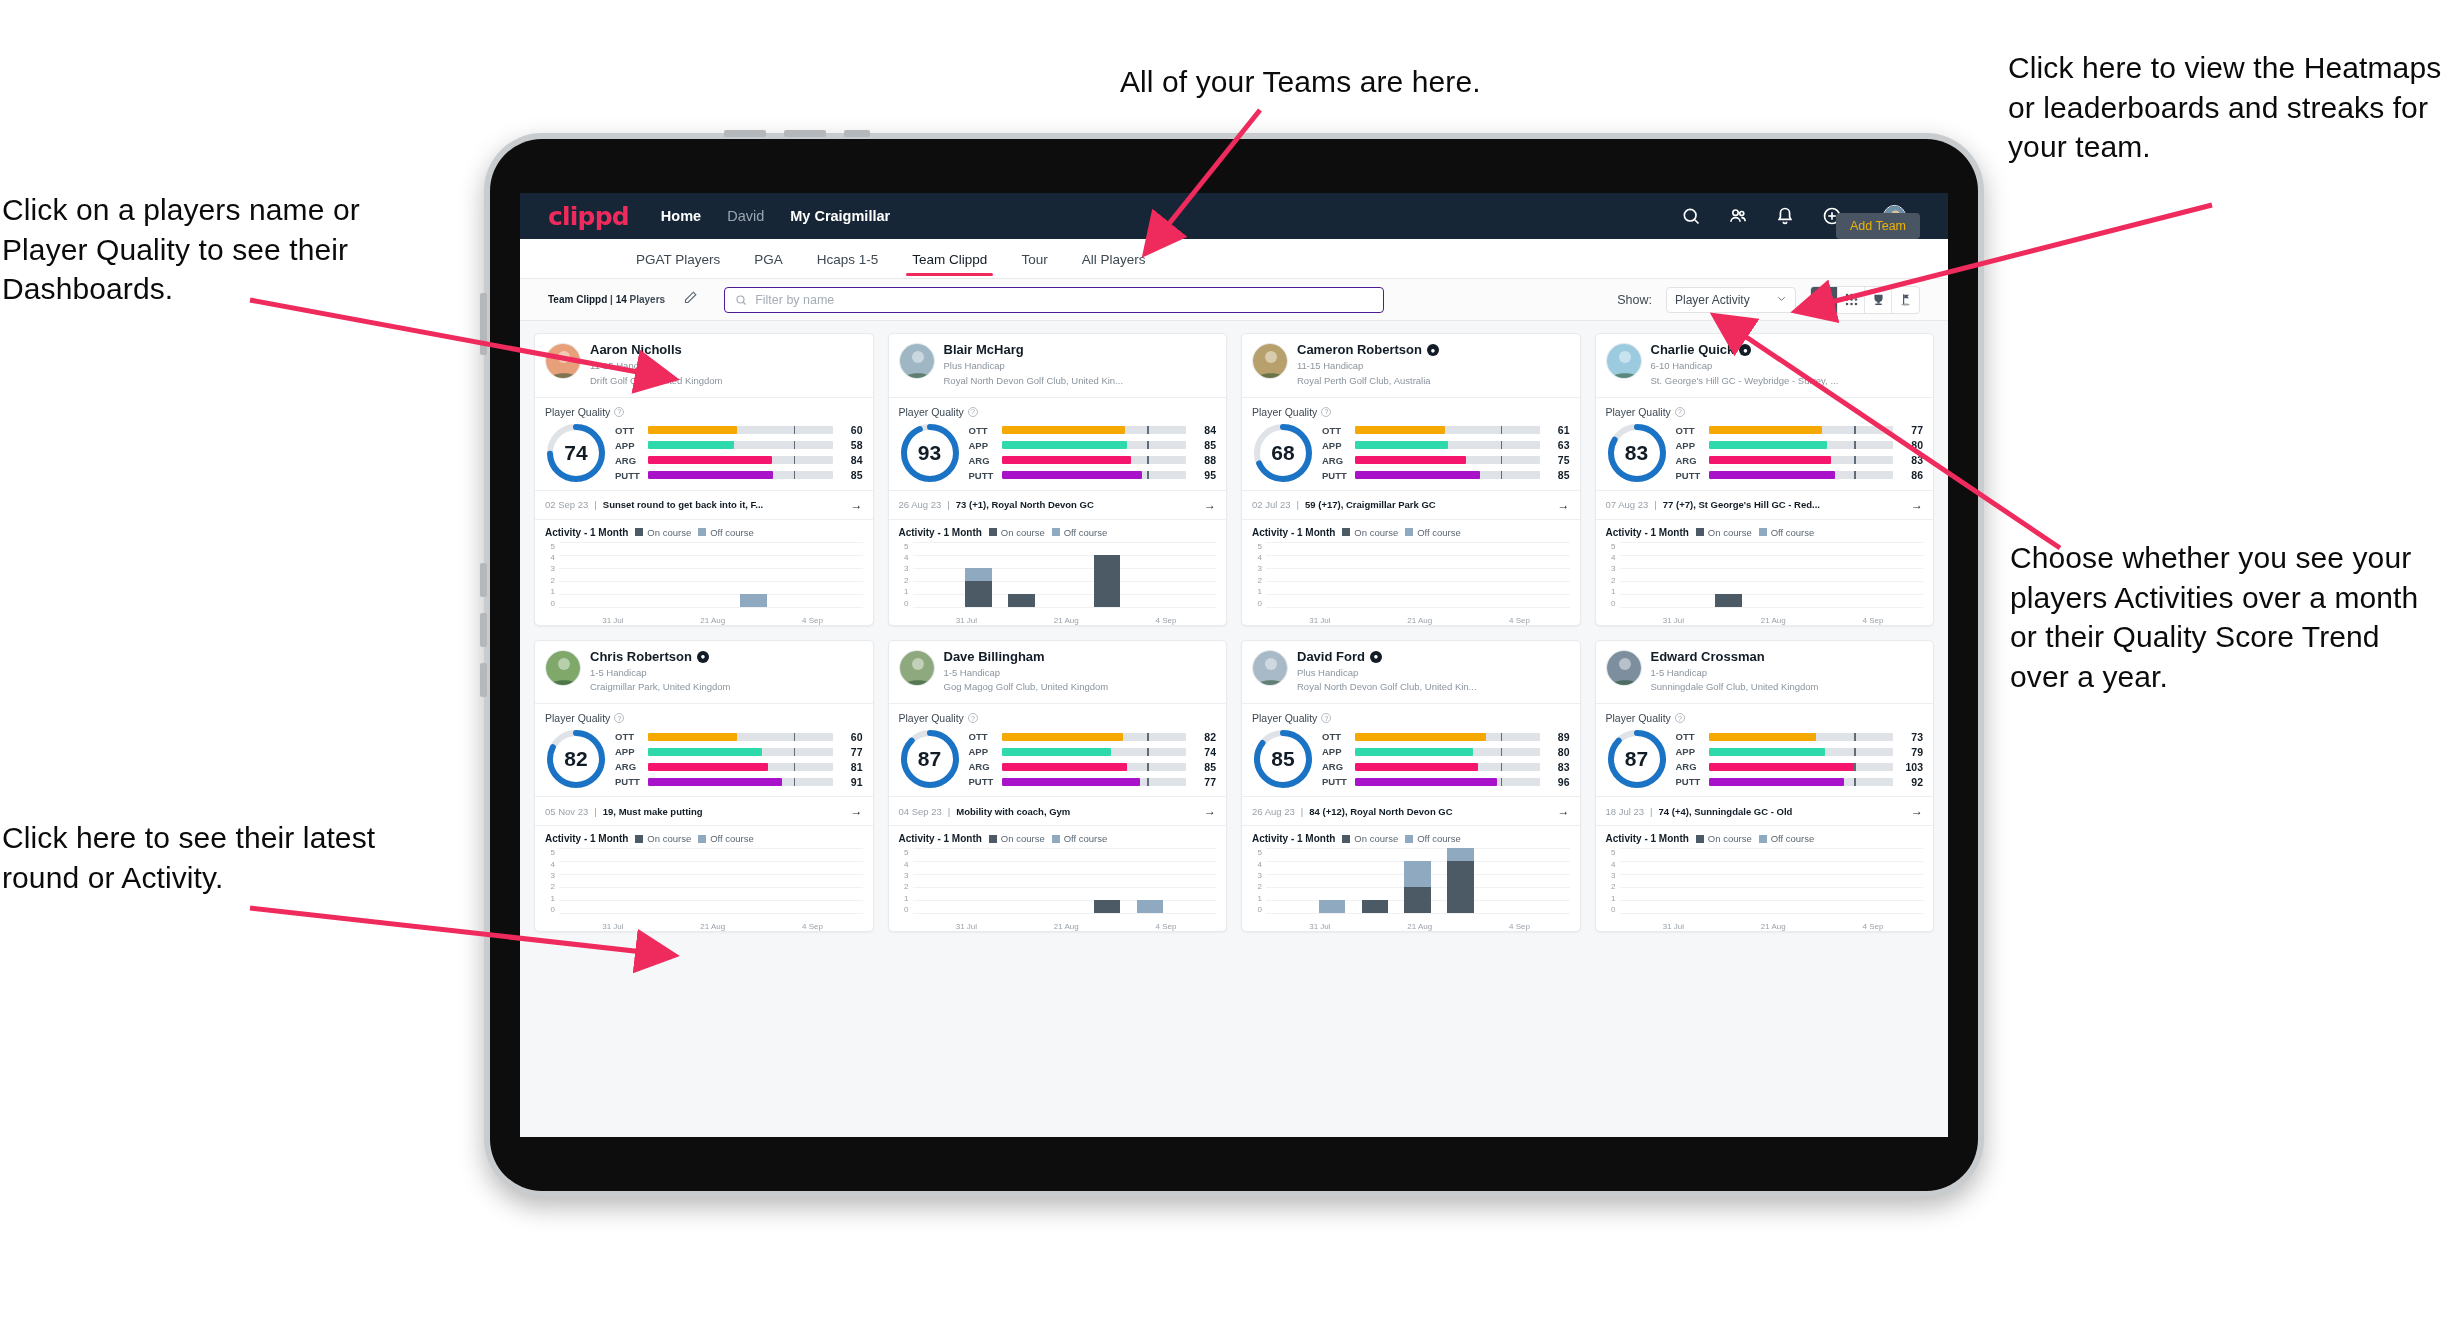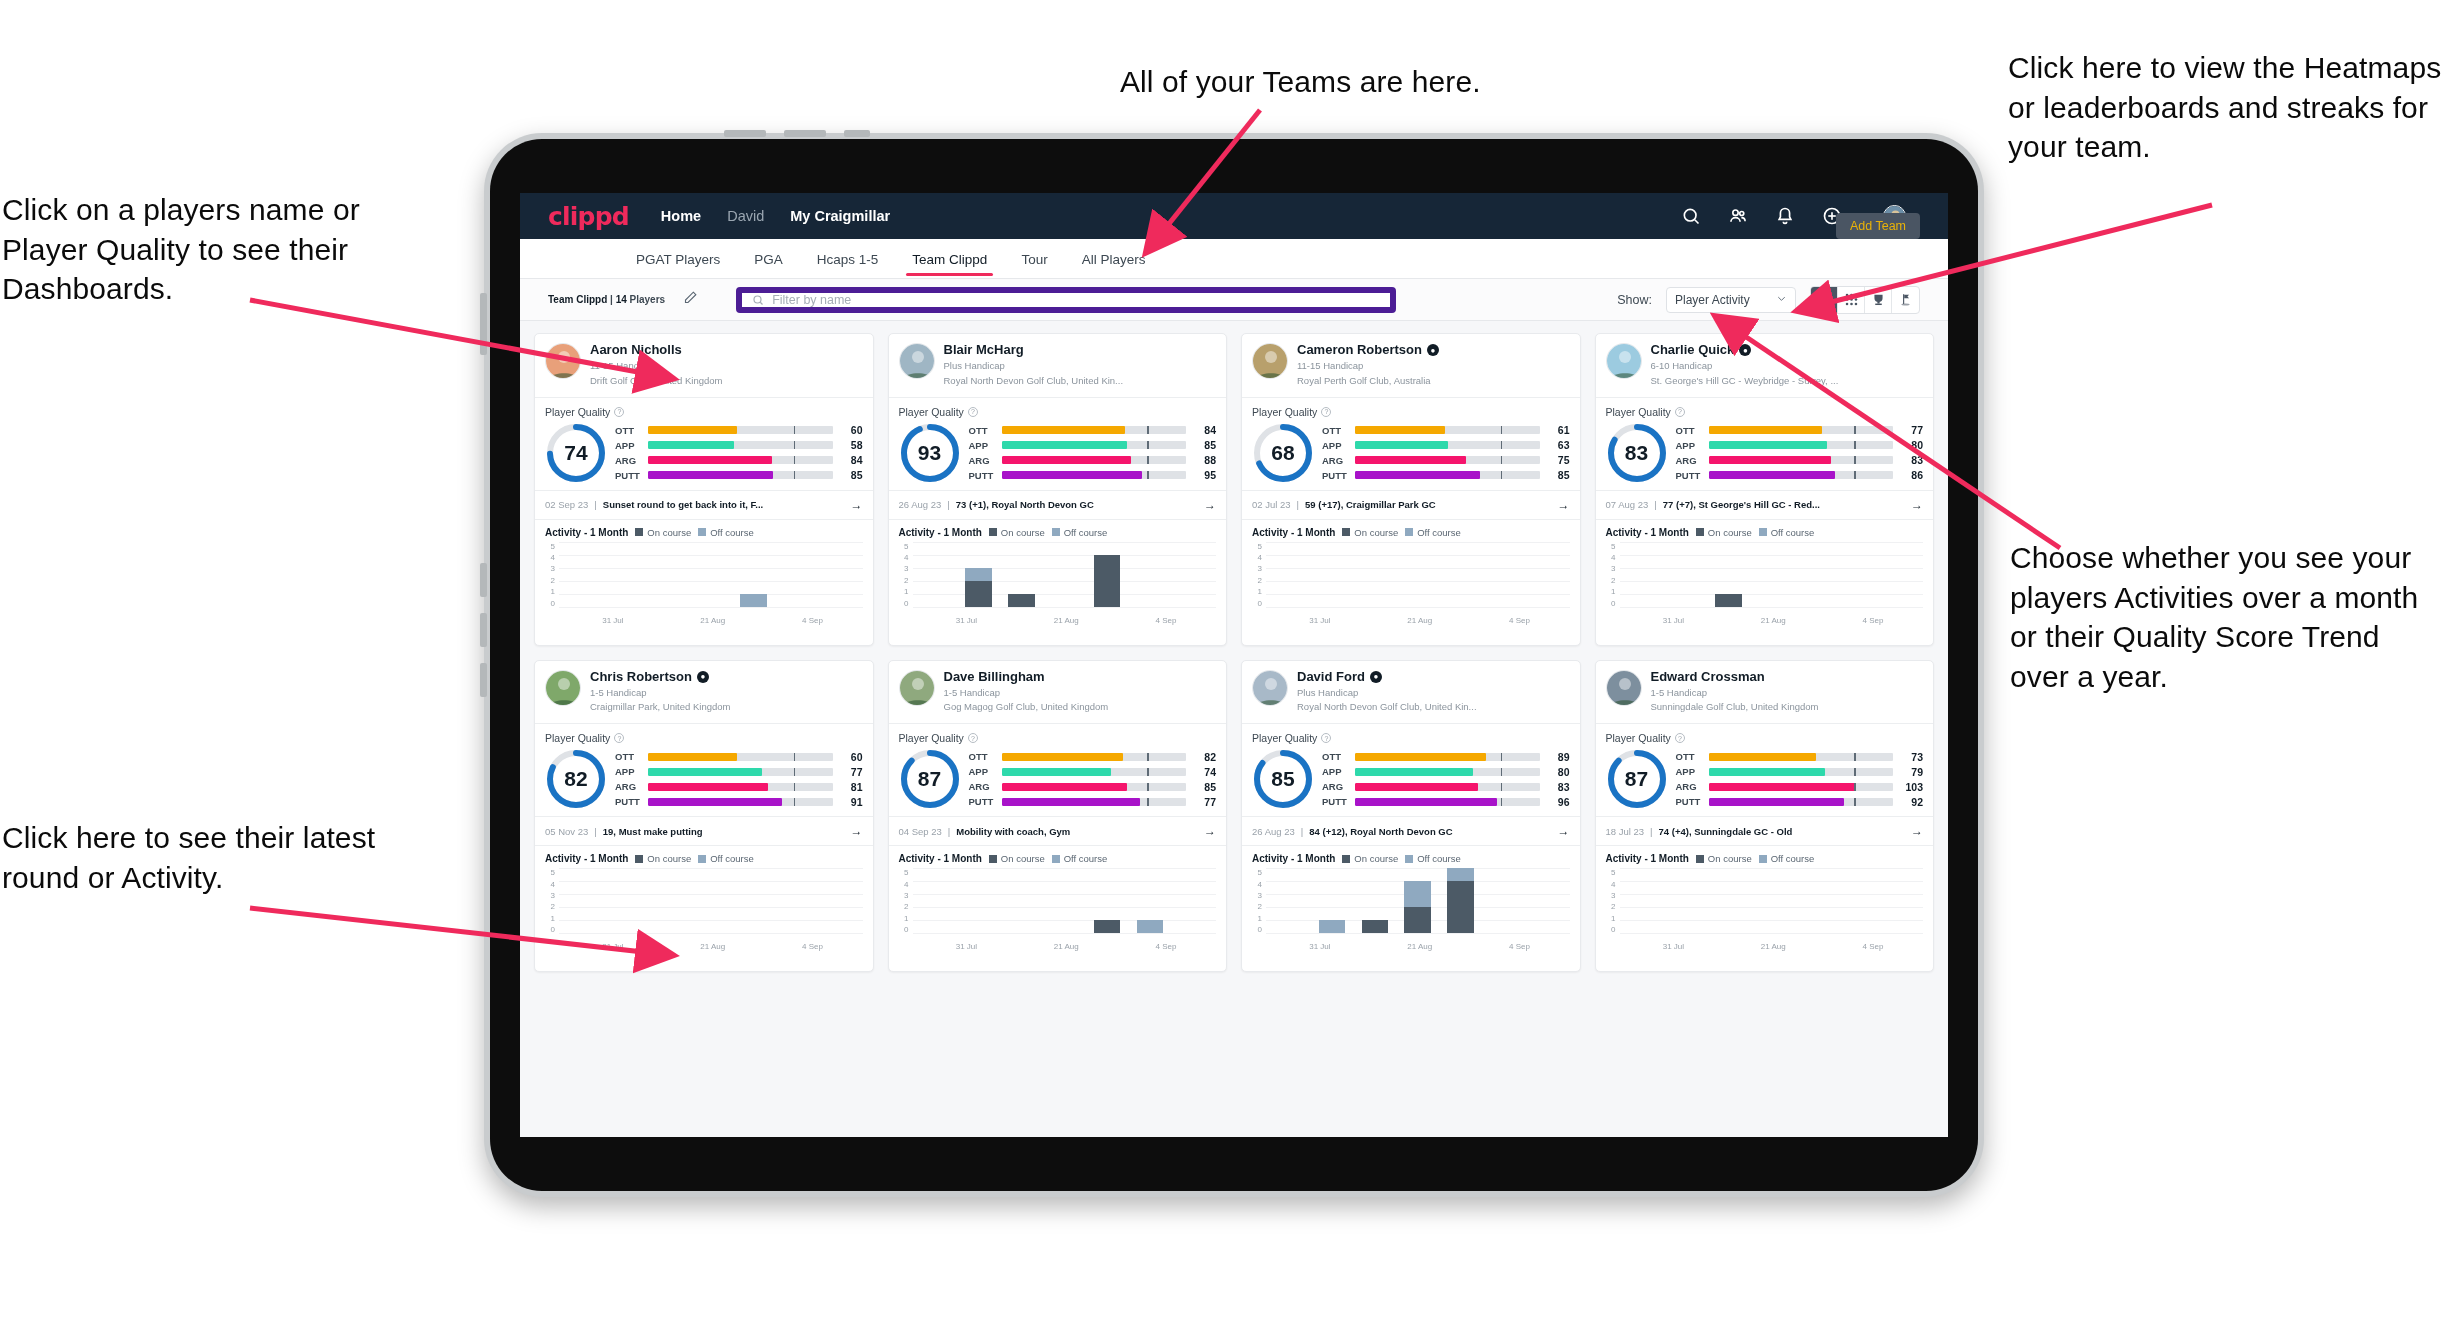--- a/index.html
+++ b/index.html
@@ -66,22 +66,22 @@
   .addteam { position:absolute; right:28px; top:-26px; background:#4a5563; color:#eab308;
              font-size:12.5px; padding:6px 14px; border-radius:4px; }
 
   
   .filterbar { height:42px; background:#fbfbfc; border-bottom:1px solid #e6e8eb;
                display:flex; align-items:center; padding:0 28px; gap:14px; }
   .teamlabel { font-size:10px; color:#3d4852; white-space:nowrap;font-weight:bold; }
   .teamlabel b { color:#111c26; }
   .pencil { width:15px; height:15px; color:#5a6672; margin-left:4px; }
   .searchbox { flex:1; max-width:660px; height:26px; background:#fff;
-               border:6px solid #4c1d95; border-radius:4px; display:flex;
-               align-items:center; padding:0 10px; gap:8px; margin-left:24px; }
+               border:1px solid #4c1d95; border-radius:4px; display:flex;
+               align-items:center; padding:0 10px; gap:8px; margin-left:12px; }
   .searchbox .ph { font-size:12.5px; color:#a5adb6; }
   .showlbl { font-size:12.5px; color:#3d4852; margin-left:auto; }
   .select { width:130px; height:26px; background:#fff; border:1px solid #dfe2e6;
             border-radius:4px; display:flex; align-items:center; padding:0 8px;
             font-size:12px; color:#3d4852; }
   .select .sv { flex:1; }
   .viewgroup { display:flex; border:1px solid #dfe2e6; border-radius:4px;
                overflow:hidden; background:#fff; }
   .vbtn { width:27px; height:26px; display:flex; align-items:center;
           justify-content:center; border-right:1px solid #e4e7ea; color:#4a5563; }
@@ -128,21 +128,21 @@
   .bval { font-size:10.5px; font-weight:bold; color:#111c26; width:24px;
           text-align:right; }
 
   .lastrow { display:flex; align-items:center; padding:7px 10px; gap:6px;
              border-top:1px solid #eceef0; border-bottom:1px solid #eceef0; }
   .ldate { font-size:9.5px; color:#9aa2aa; white-space:nowrap; }
   .ltxt { font-size:9.5px; color:#111c26; font-weight:bold; flex:1;
           white-space:nowrap; overflow:hidden; text-overflow:ellipsis; }
   .larrow { font-size:12px; color:#111c26; }
 
-  .actblock { padding:7px 10px 20px; }
+  .actblock { padding:7px 10px 0; }
   .acthead { display:flex; align-items:center; gap:7px; margin-bottom:4px; }
   .acttitle { font-size:10px; font-weight:bold; color:#111c26; }
   .lgd { display:flex; align-items:center; gap:4px; font-size:9.5px; color:#5a6672; }
   .swatch { width:8px; height:8px; display:block; }
   .chart { display:flex; height:74px; }
   .yaxis { width:14px; display:flex; flex-direction:column;
            justify-content:space-between; align-items:flex-end;
            font-size:8px; color:#9aa2aa; padding-right:4px; padding-bottom:8px; }
   .plot { flex:1; position:relative; border-bottom:1px solid #c9ced3;
           margin-bottom:8px; }

